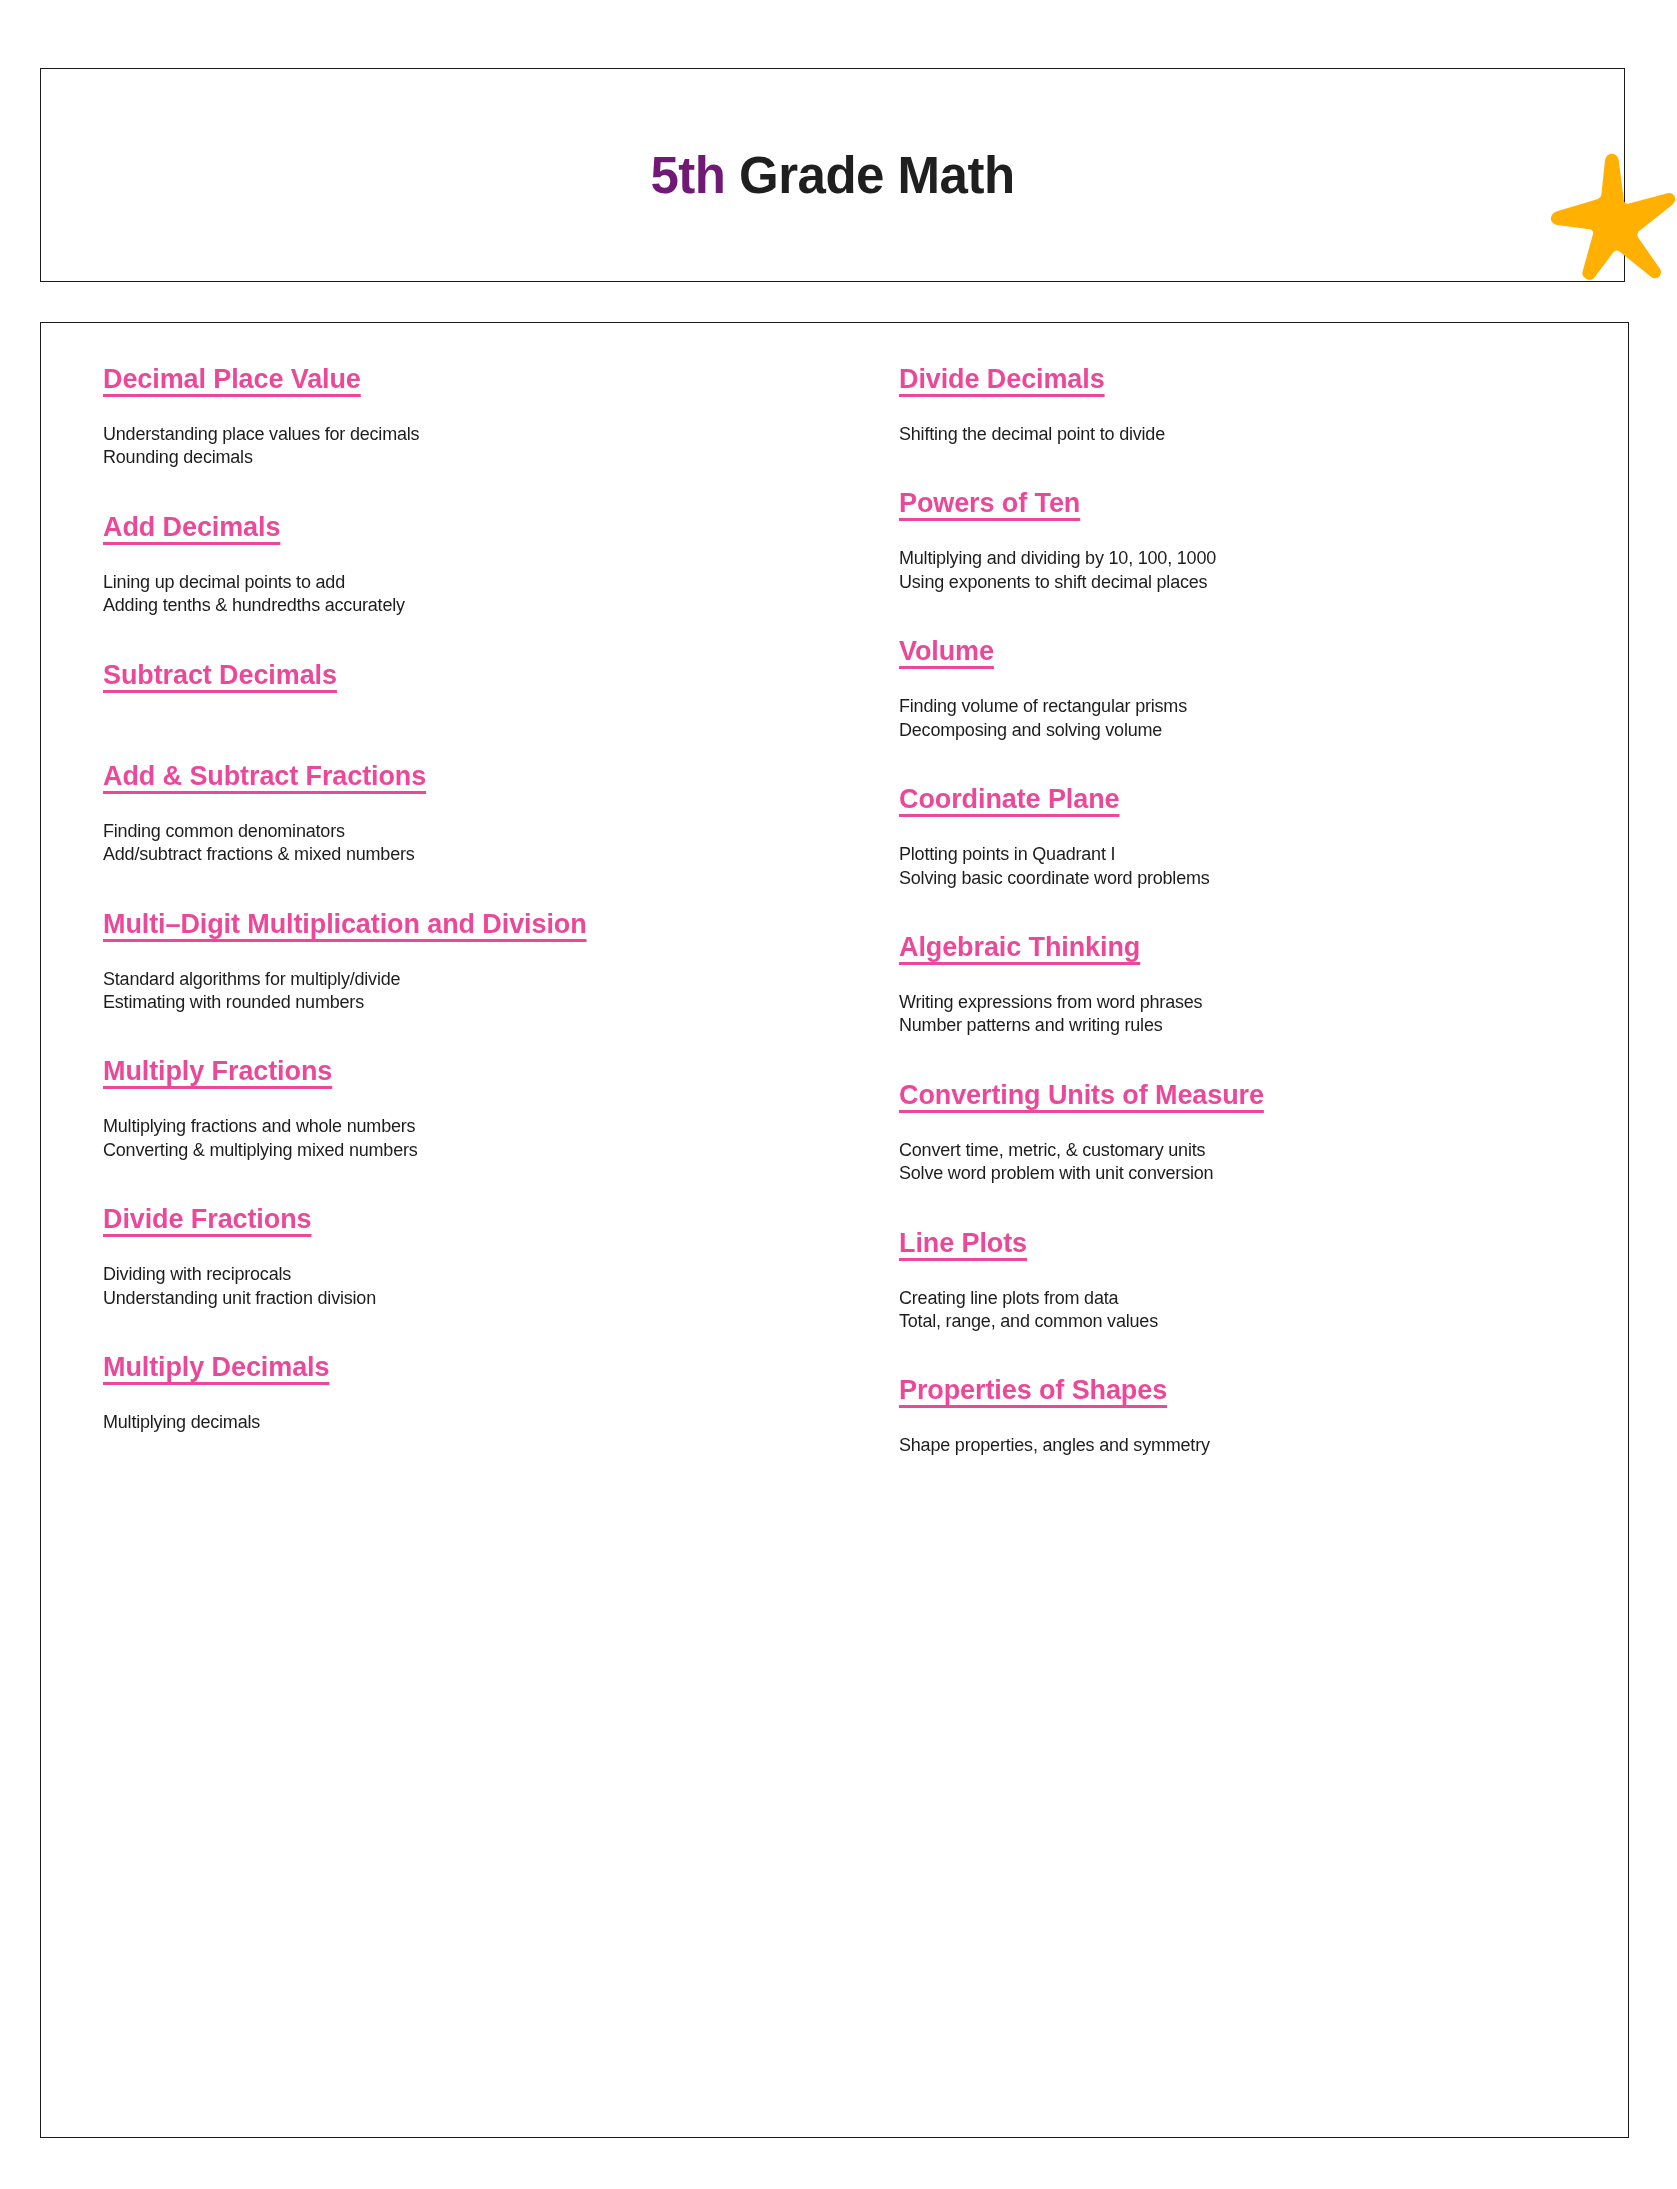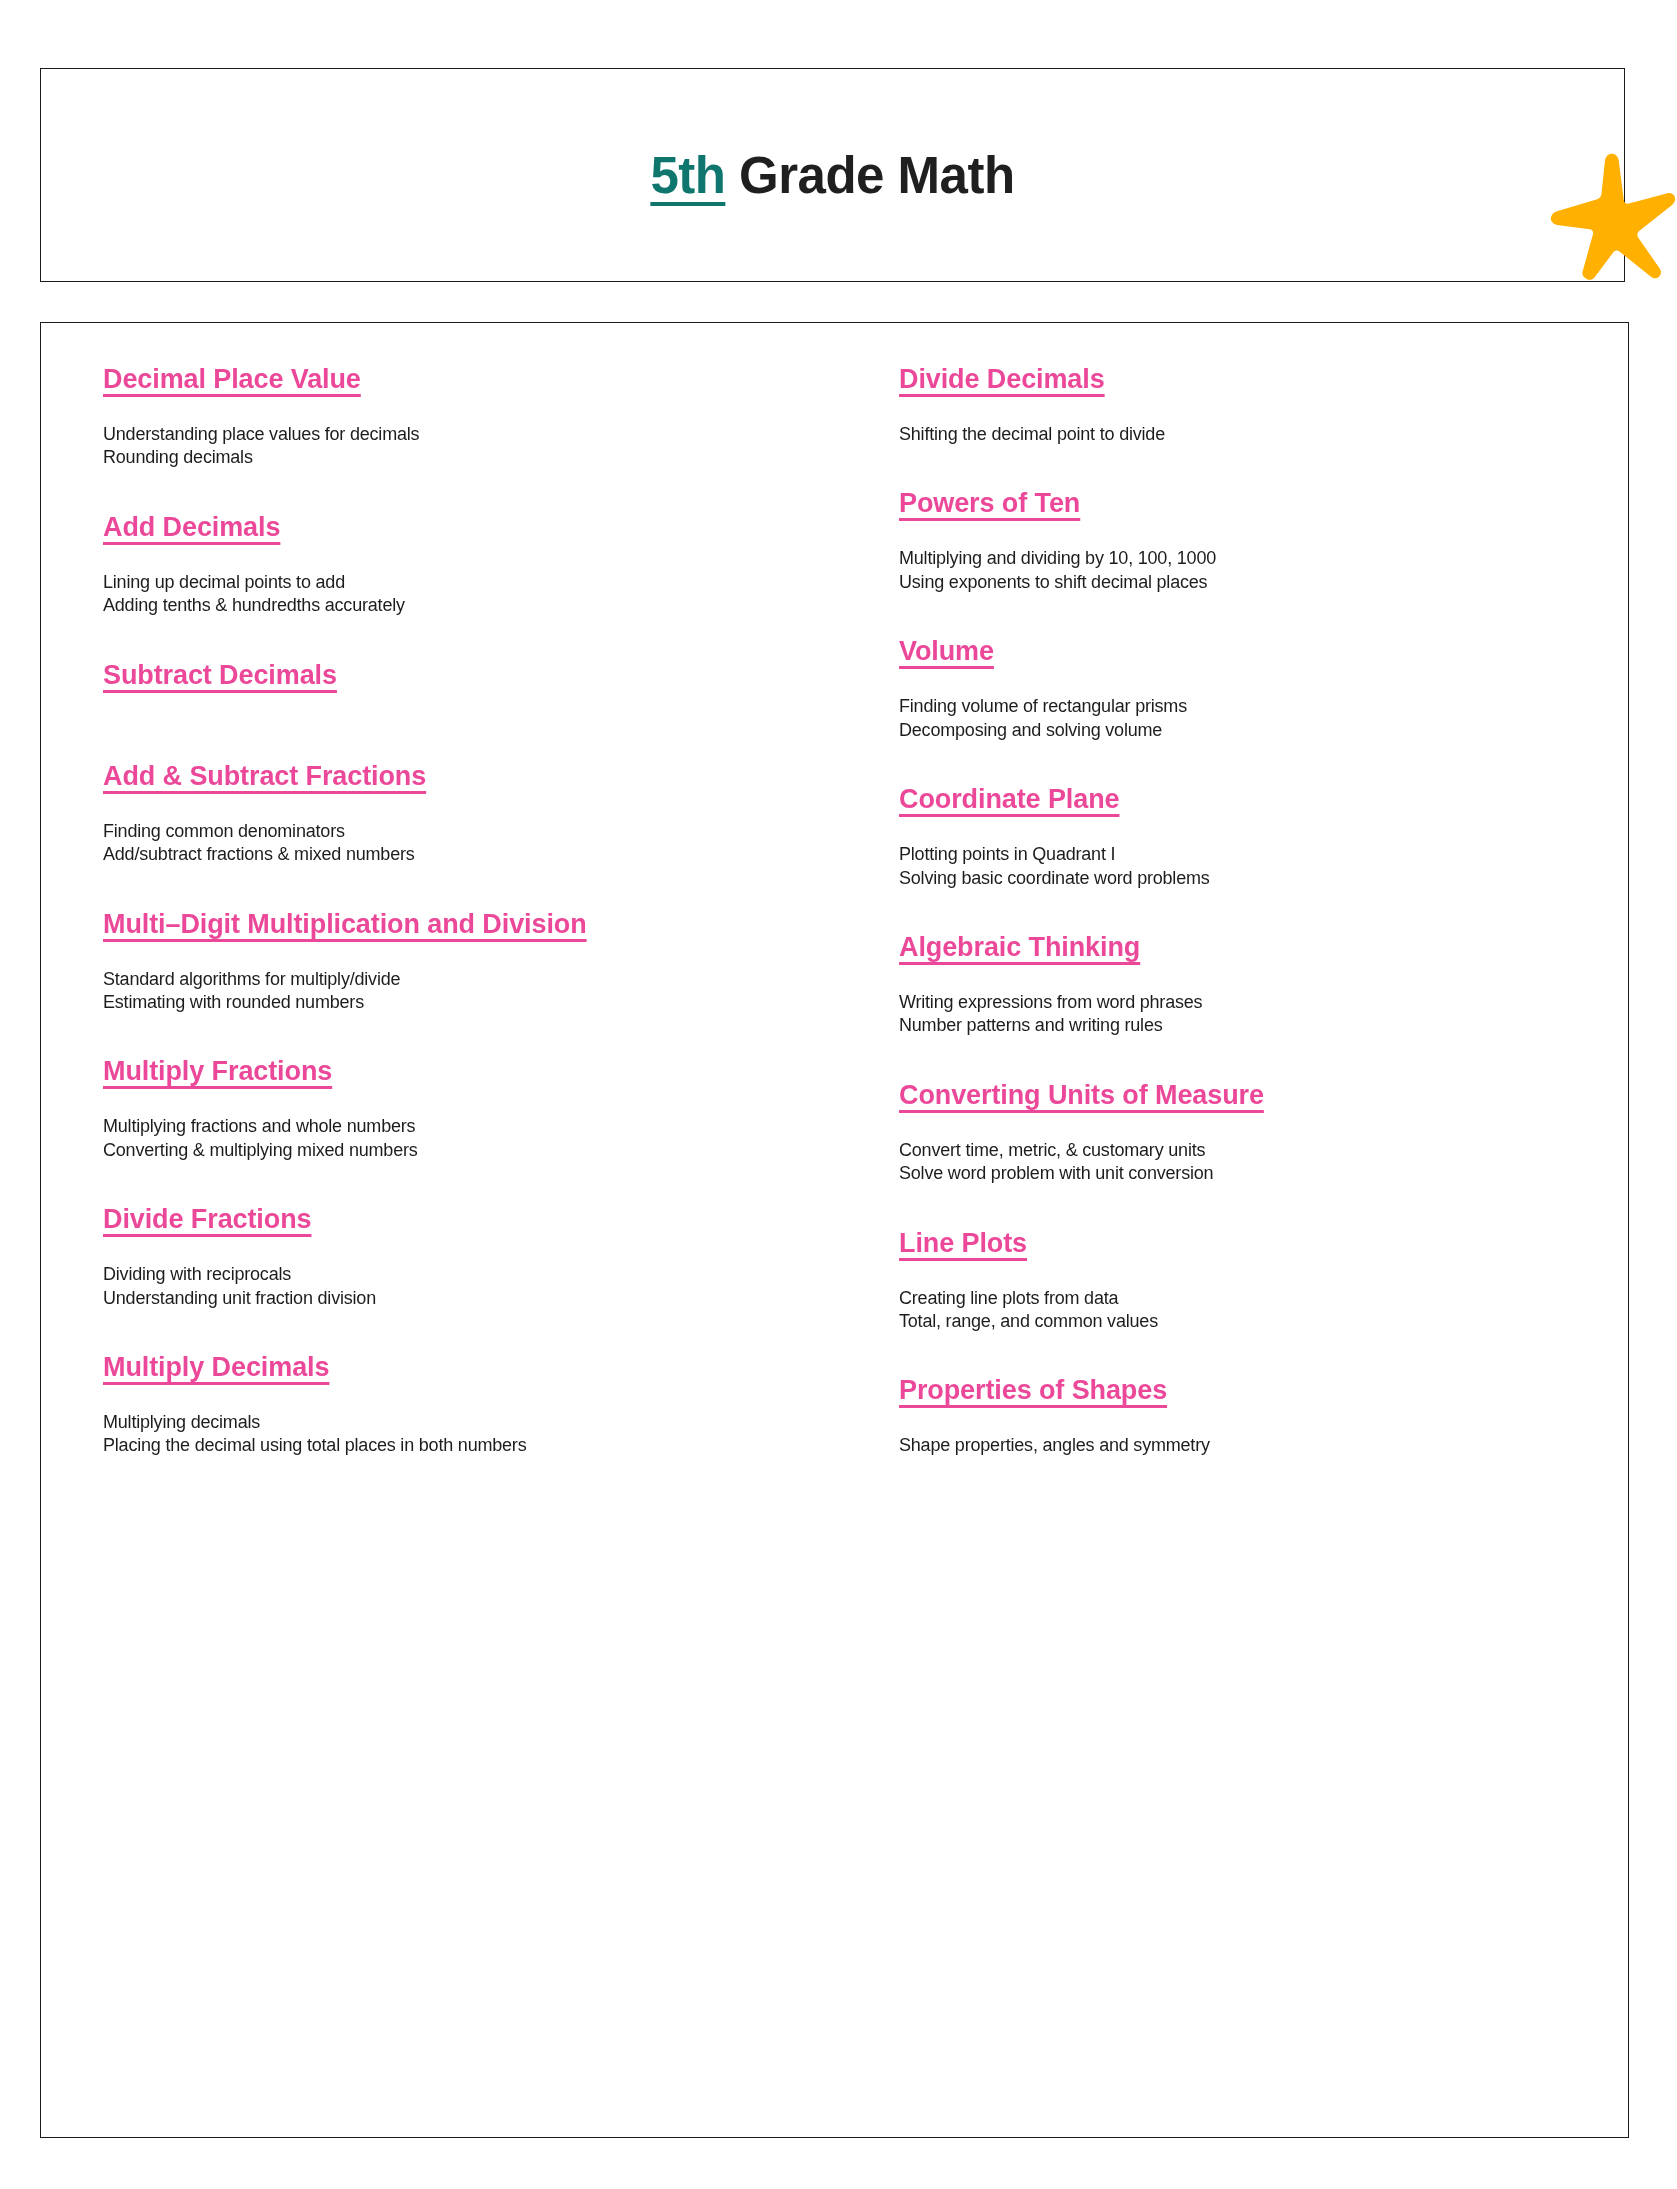--- a/index.html
+++ b/index.html
@@ -32,22 +32,21 @@
   }
   #page-title {
     font-size: 51px;
     font-weight: 700;
     letter-spacing: -0.5px;
     color: #1f1f1f;
     white-space: nowrap;
     line-height: 1;
   }
   #page-title .accent {
-    color: #0f766e;
-    text-decoration: underline;
+    color: #701a75;
     text-decoration-thickness: 4.3px;
     text-underline-offset: 8.6px;
   }
 
   
   #star-decoration {
     position: absolute;
     left: 1545px;
     top: 147px;
     width: 137px;
@@ -172,21 +171,20 @@
         <div class="topic-lines">
           <p class="topic-line">Dividing with reciprocals</p>
           <p class="topic-line">Understanding unit fraction division</p>
         </div>
       </div>
 
       <div class="topic-block">
         <div class="topic-heading">Multiply Decimals</div>
         <div class="topic-lines">
           <p class="topic-line">Multiplying decimals</p>
-          <p class="topic-line">Placing the decimal using total places in both numbers</p>
         </div>
       </div>
 
     </div>
 
     <div class="topic-column right">
 
       <div class="topic-block">
         <div class="topic-heading">Divide Decimals</div>
         <div class="topic-lines">

